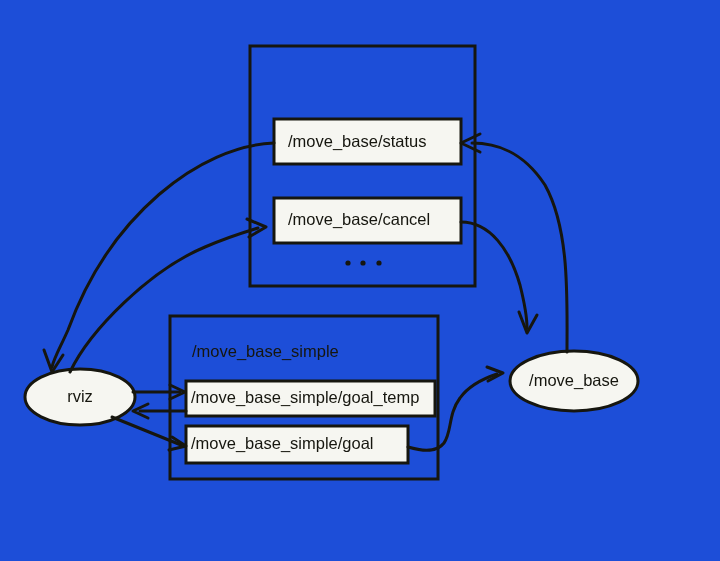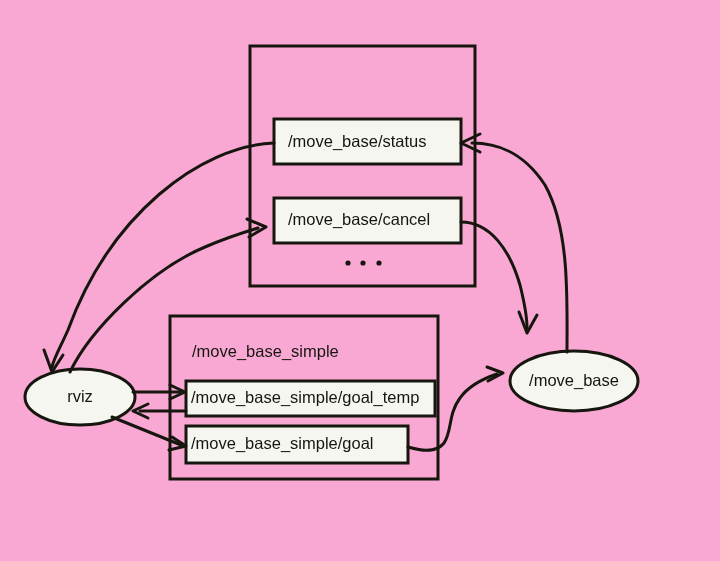--- a/index.html
+++ b/index.html
@@ -10,21 +10,21 @@
   body {
     width: 720px;
     height: 561px;
     overflow: hidden;
     font-family: "Liberation Sans", sans-serif;
   }
   #graph-root {
     position: relative;
     width: 720px;
     height: 561px;
-    background: #f9a8d4;
+    background: #1d4ed8;
   }
   svg#graph-svg {
     position: absolute;
     left: 0;
     top: 0;
     width: 720px;
     height: 561px;
     display: block;
   }
   .node-rect {

